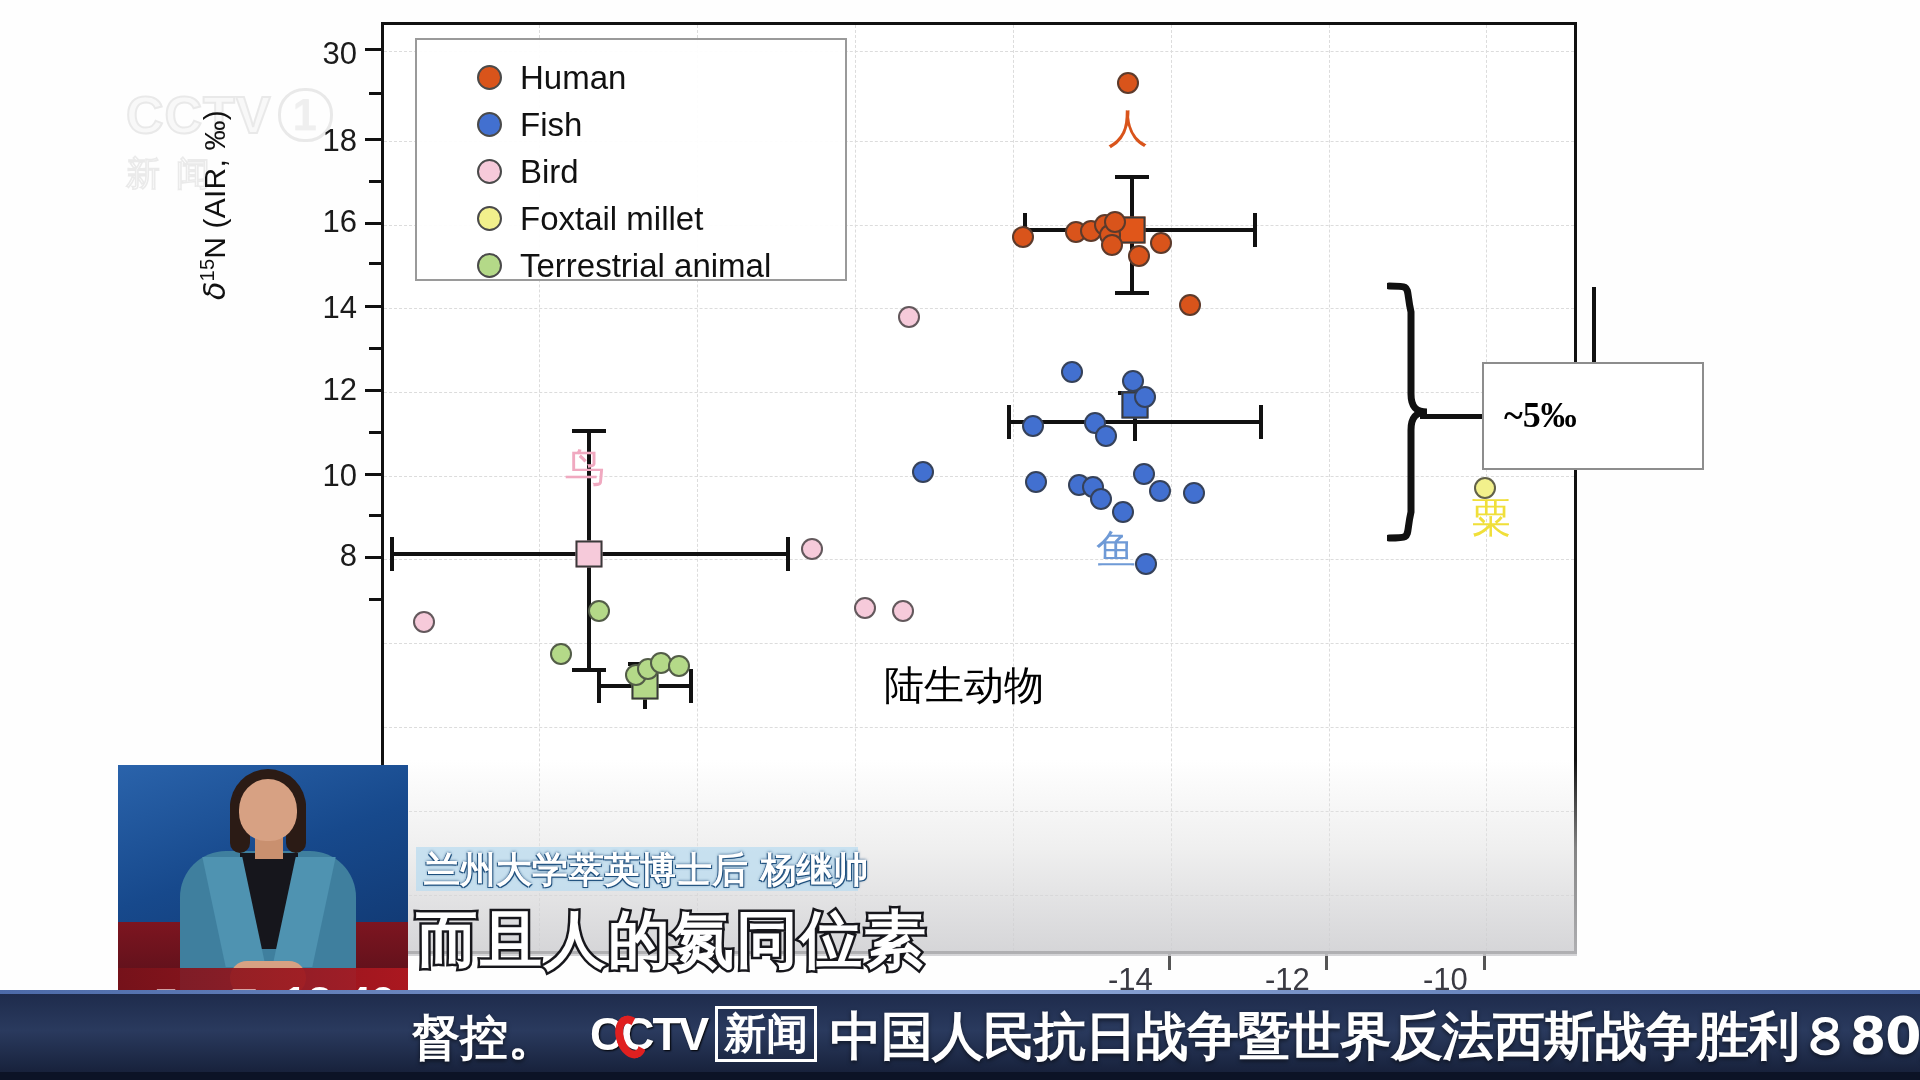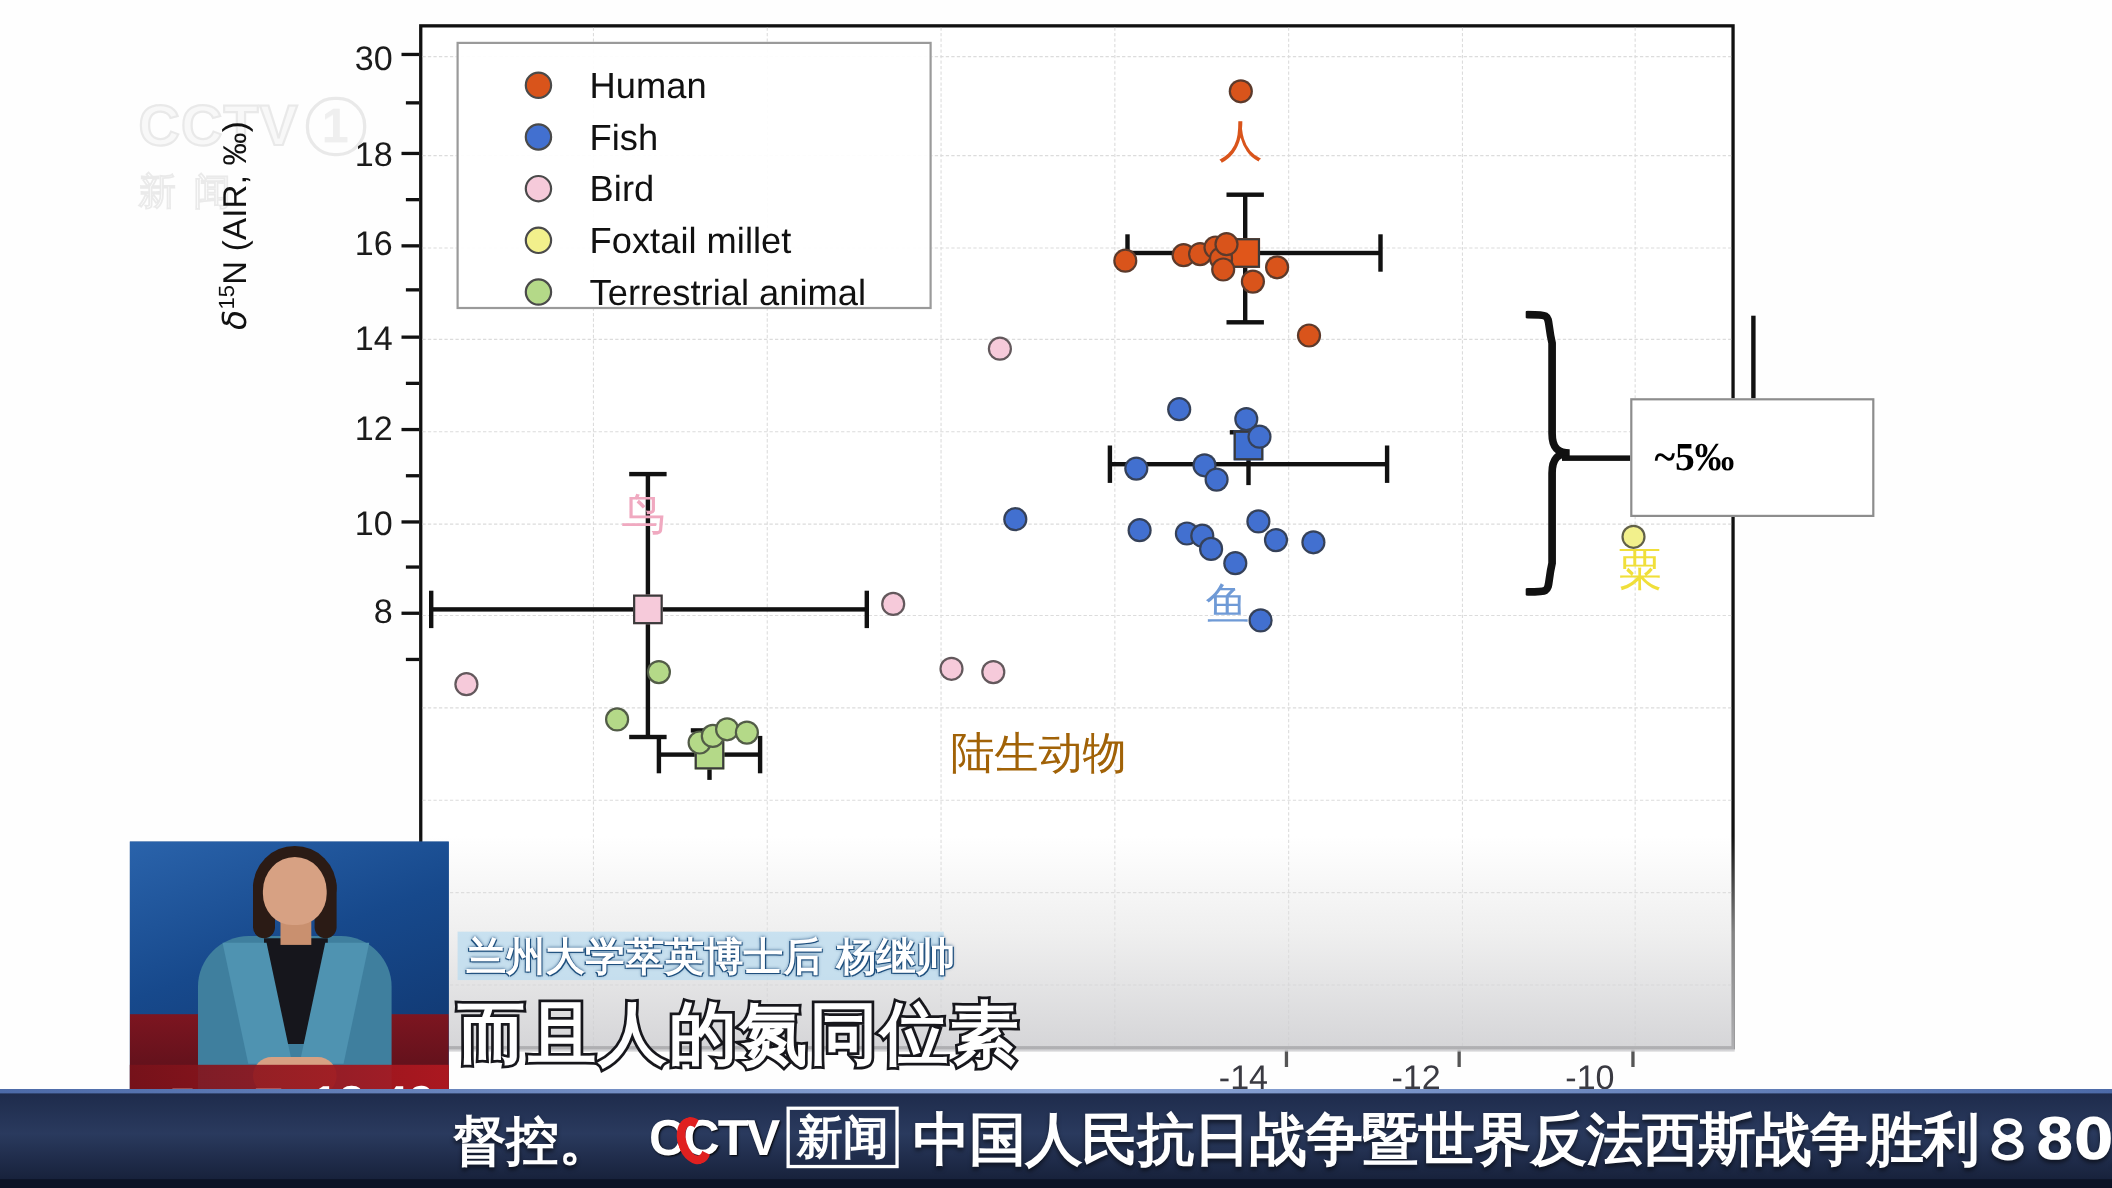--- a/index.html
+++ b/index.html
@@ -109,21 +109,21 @@
     height: 47px;
     padding-left: 60px;
   }
   .legend-swatch {
     width: 25px; height: 25px;
     border-radius: 50%;
     border: 2px solid #4a4a4a;
     flex: 0 0 auto;
   }
   .legend-text {
-    margin-left: 34px;
+    margin-left: 18px;
     font-size: 33px;
     color: #111;
     white-space: nowrap;
   }
 
   
   .pt {
     position: absolute;
     border-radius: 50%;
     border: 2px solid rgba(50,50,50,.75);
@@ -539,21 +539,21 @@
       <div class="pt sz" style="left:264px; top:644px; background:#b4d988;"></div>
       <div class="pt sz" style="left:277px; top:638px; background:#b4d988;"></div>
       <div class="pt sz" style="left:295px; top:641px; background:#b4d988;"></div>
 
       <div class="pt sz" style="left:1101px; top:463px; background:#f2f08c;"></div>
 
       <div class="cjk-annot" style="left:744px; top:103px; color:#d9541b;">人</div>
       <div class="cjk-annot" style="left:732px; top:524px; color:#6f9ad6;">鱼</div>
       <div class="cjk-annot" style="left:201px; top:442px; color:#f0a9c0;">鸟</div>
       <div class="cjk-annot" style="left:1107px; top:492px; color:#f0df3a;">粟</div>
-      <div class="cjk-annot" style="left:560px; top:660px; color:#a16207;">陆生动物</div>
+      <div class="cjk-annot" style="left:580px; top:660px; color:#000000;">陆生动物</div>
 
       <div id="legend" style="left:31px; top:13px;">
         <div class="legend-row">
           <span class="legend-swatch" style="background:#d9541b;"></span>
           <span class="legend-text">Human</span>
         </div>
         <div class="legend-row">
           <span class="legend-swatch" style="background:#4270d0;"></span>
           <span class="legend-text">Fish</span>
         </div>

